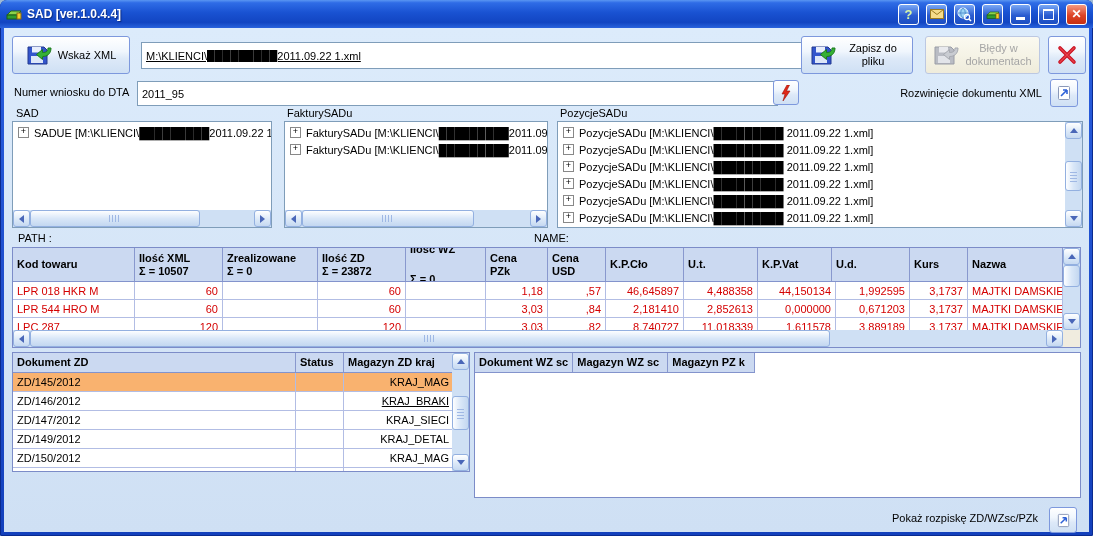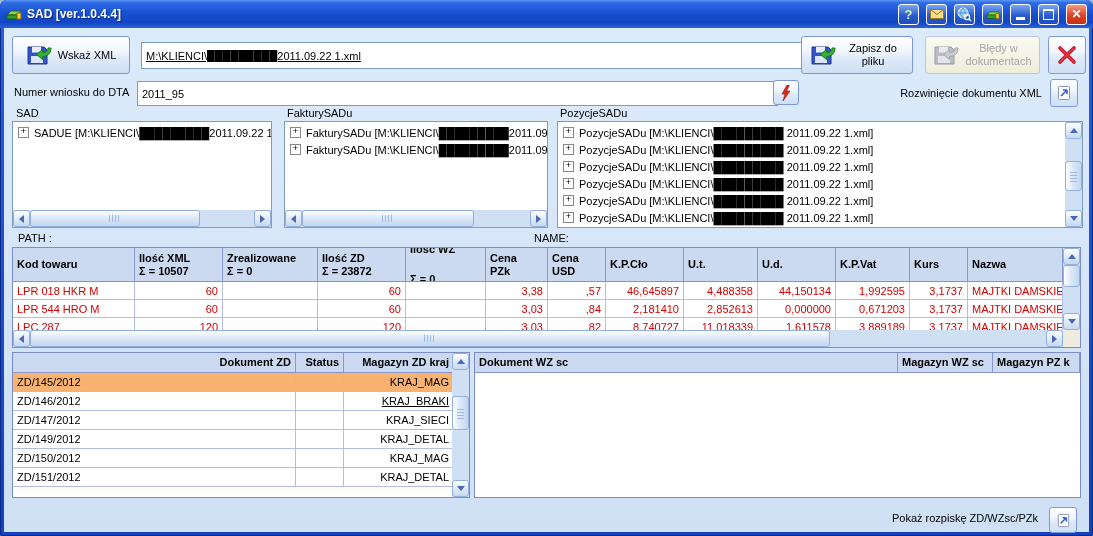--- a/index.html
+++ b/index.html
@@ -81,26 +81,26 @@
   .g-cell.num{justify-content:flex-end;}
   .g-cell.ctr{justify-content:center;}
   .red{color:#d40000;}
   .sel{background:#f9b26f;}
   #main-table{left:8px;top:219px;width:1069px;height:101px;display:flex;flex-direction:column;
         border:1px solid #7c8cc8;background:#fff;box-sizing:border-box;}
   #mt-top{display:flex;flex:1;overflow:hidden;}
   #mt-cols{flex:1;display:flex;flex-direction:column;overflow:hidden;}
   #mt-head{height:33px;}
   .mt-row{height:17px;}
-  #zd-table{left:8px;top:324px;width:458px;height:146px;display:flex;border:1px solid #7c8cc8;background:#fff;box-sizing:border-box;text-align:right;}
+  #zd-table{left:8px;top:324px;width:458px;height:120px;display:flex;border:1px solid #7c8cc8;background:#fff;box-sizing:border-box;}
   #zd-cols{flex:1;display:flex;flex-direction:column;overflow:hidden;}
   #zd-table .g-head{height:19px;}
   .zd-row{height:18px;}
   #wz-table{left:470px;top:324px;width:607px;height:146px;border:1px solid #7c8cc8;background:#fff;
-        box-sizing:border-box;display:flex;flex-direction:column;}
+        box-sizing:border-box;display:flex;}
   #wz-table .g-head{height:19px;}
   
   #footer-label{right:51px;top:484px;}
   #btn-show{right:12px;top:479px;width:28px;height:26px;}
 </style>
 </head>
 <body>
 
 <div class="win">
 
@@ -344,41 +344,41 @@
               <div class="g-hcell" style="flex: 0 0 58px;">
                 <span>Cena</span>
                 <span>USD</span>
               </div>
               <div class="g-hcell" style="flex: 0 0 78px;">
                 <span>K.P.Cło</span>
               </div>
               <div class="g-hcell" style="flex: 0 0 74px;">
                 <span>U.t.</span>
               </div>
+              <div class="g-hcell" style="flex: 0 0 74px;">
+                <span>K.P.Vat</span>
+              </div>
               <div class="g-hcell" style="flex: 0 0 78px;">
                 <span>U.d.</span>
-              </div>
-              <div class="g-hcell" style="flex: 0 0 74px;">
-                <span>K.P.Vat</span>
               </div>
               <div class="g-hcell" style="flex: 0 0 58px;">
                 <span>Kurs</span>
               </div>
               <div class="g-hcell" style="flex: 1 1 0px;">
                 <span>Nazwa</span>
               </div>
             </div>
           <div id="mt-rows">
               <div class="g-row mt-row">
                 <div class="g-cell red" style="flex: 0 0 122px;">LPR 018 HKR M</div>
                 <div class="g-cell red num" style="flex: 0 0 88px;">60</div>
                 <div class="g-cell red num" style="flex: 0 0 95px;"></div>
                 <div class="g-cell red num" style="flex: 0 0 88px;">60</div>
                 <div class="g-cell red num" style="flex: 0 0 80px;"></div>
-                <div class="g-cell red num" style="flex: 0 0 62px;">3,38</div>
+                <div class="g-cell red num" style="flex: 0 0 62px;">1,18</div>
                 <div class="g-cell red num" style="flex: 0 0 58px;">,57</div>
                 <div class="g-cell red num" style="flex: 0 0 78px;">46,645897</div>
                 <div class="g-cell red num" style="flex: 0 0 74px;">4,488358</div>
                 <div class="g-cell red num" style="flex: 0 0 78px;">44,150134</div>
                 <div class="g-cell red num" style="flex: 0 0 74px;">1,992595</div>
                 <div class="g-cell red num" style="flex: 0 0 58px;">3,1737</div>
                 <div class="g-cell red" style="flex: 1 1 0px;">MAJTKI DAMSKIE</div>
               </div>
               <div class="g-row mt-row">
                 <div class="g-cell red" style="flex: 0 0 122px;">LPR 544 HRO M</div>

